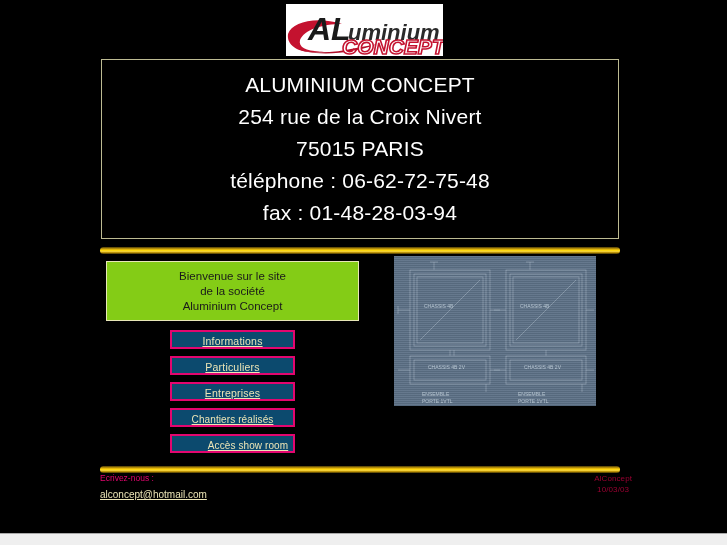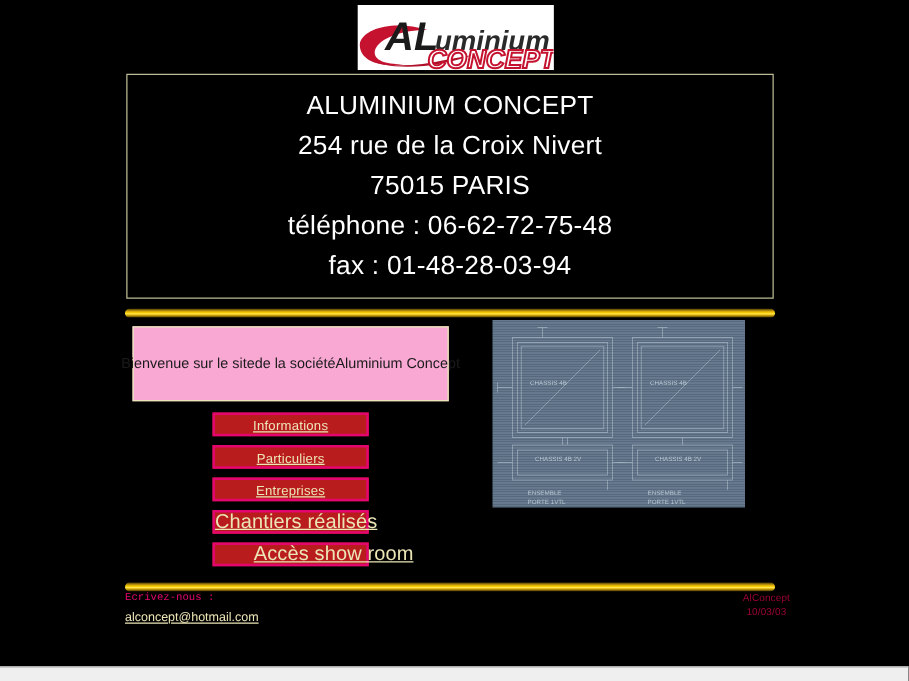--- a/index.html
+++ b/index.html
@@ -87,25 +87,25 @@
   .gold-bar.top { left: 100px; top: 247px; width: 520px; }
   .gold-bar.bottom { left: 100px; top: 466px; width: 520px; }
 
   
   .welcome-box {
     position: absolute;
     left: 106px;
     top: 261px;
     width: 253px;
     height: 60px;
-    background: #f9a8d4;
+    background: #84cc16;
     border: 1px solid #e8e7b8;
     box-sizing: border-box;
     display: flex;
-    flex-direction: row;
+    flex-direction: column;
     align-items: center;
     justify-content: center;
   }
   .welcome-line {
     color: #1a1a1a;
     font-size: 11.5px;
     line-height: 15px;
     white-space: nowrap;
   }
 
@@ -114,37 +114,37 @@
     position: absolute;
     left: 170px;
     top: 330px;
     width: 125px;
   }
   .nav-button {
     display: block;
     width: 125px;
     height: 19px;
     margin-bottom: 7px;
-    background: #b91c1c;
+    background: #0c4a6e;
     border: 2px solid #e3066f;
     box-sizing: border-box;
     text-align: center;
     line-height: 15px;
     cursor: pointer;
     position: relative;
   }
   .nav-button:last-child { margin-bottom: 0; padding-left: 31px; }
   .nav-label {
     color: #ece5b6;
     font-size: 10.5px;
     text-decoration: underline;
     white-space: nowrap;
     letter-spacing: 0.2px;
   }
-  .nav-button.wide .nav-label { font-size: 16px; letter-spacing: 0.1px; }
+  .nav-button.wide .nav-label { font-size: 10px; letter-spacing: 0.1px; }
 
   
   .blueprint {
     position: absolute;
     left: 394px;
     top: 256px;
     width: 202px;
     height: 150px;
     background: #5d7187;
     overflow: hidden;
@@ -168,21 +168,20 @@
     position: absolute;
     left: 100px;
     top: 473px;
     width: 260px;
   }
   .footer-write {
     color: #e3066f;
     font-size: 8.5px;
     line-height: 11px;
     display: block;
-    font-family: Liberation Mono, monospace;
   }
   .footer-mail {
     color: #ece5b6;
     font-size: 10px;
     line-height: 11px;
     text-decoration: underline;
     display: inline-block;
     margin-top: 3px;
     cursor: pointer;
   }

